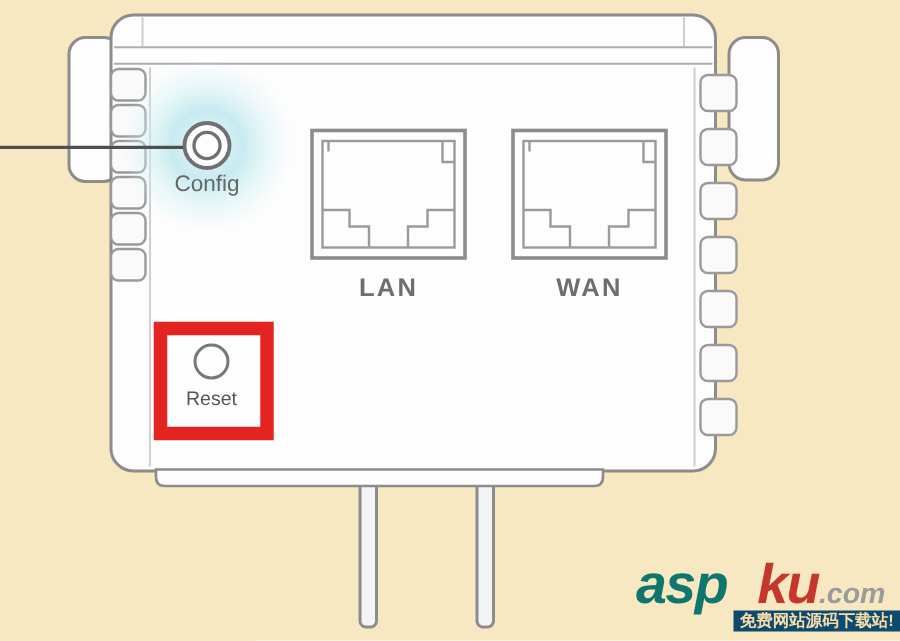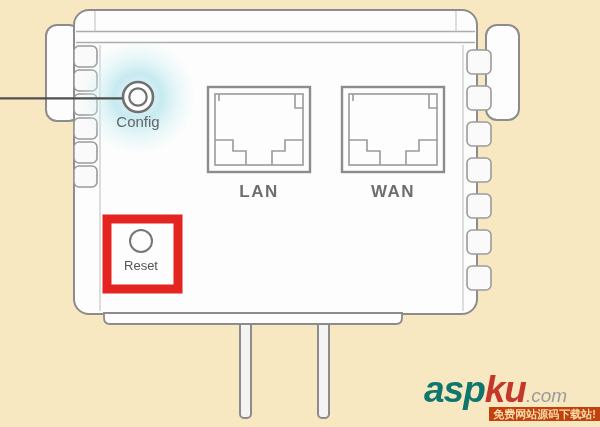--- a/index.html
+++ b/index.html
@@ -26,25 +26,25 @@
   .btn-label{font-size:15px;font-weight:500;fill:#666666;text-anchor:middle;}
   .reset-label{font-size:13px;fill:#555555;text-anchor:middle;}
 
   
   .brand{
     position:absolute;left:424px;top:370px;width:176px;
     font-style:italic;font-weight:bold;line-height:40px;
     white-space:nowrap;
   }
   .brand .p1{font-size:37px;color:#0f766e;letter-spacing:-1px;}
-  .brand .p2{font-size:37px;color:#C5362B;letter-spacing:-1px;}
-  .brand .suffix{font-size:19px;color:#9B9B9B;font-weight:normal;}
+  .brand .p2{font-size:37px;color:#C5362B;letter-spacing:-1px;margin-left:20px;}
+  .brand .suffix{font-size:19px;color:#9B9B9B;font-weight:bold;}
   .banner{
     position:absolute;left:489px;top:407px;width:111px;height:14px;
-    background:#c2410c;color:#F7DBA8;
+    background:#0c4a6e;color:#F7DBA8;
     font-size:11px;font-weight:bold;line-height:14px;
     text-align:center;white-space:nowrap;overflow:hidden;
   }
 </style>
 </head>
 <body>
 
 <div class="stage">
   <svg width="600" height="427" viewBox="0 0 600 427">
     <defs>

